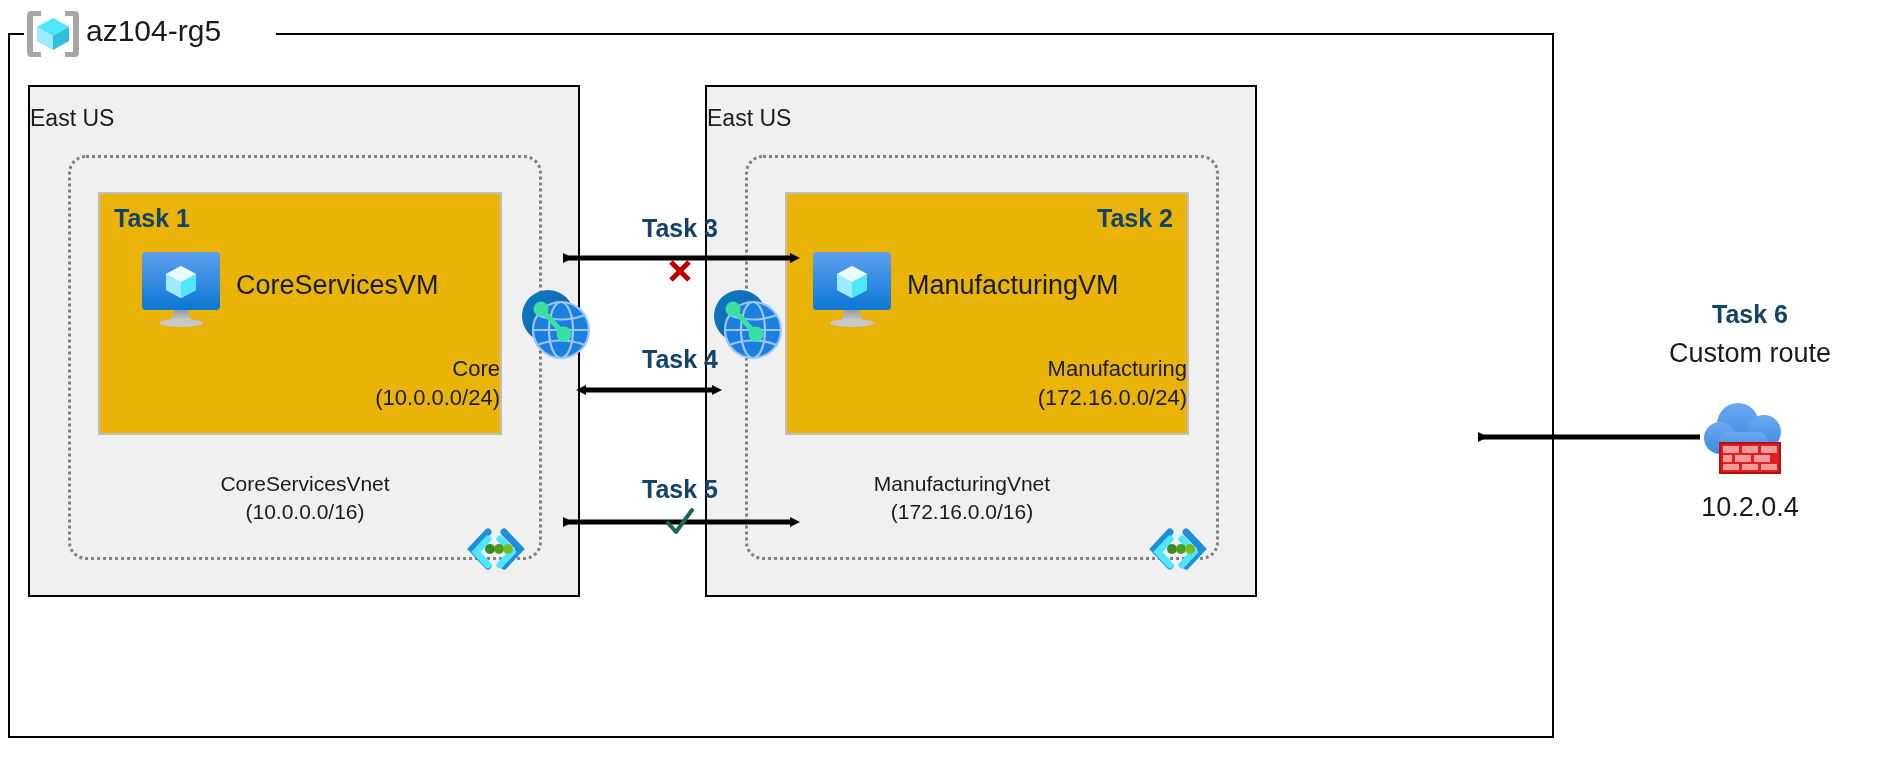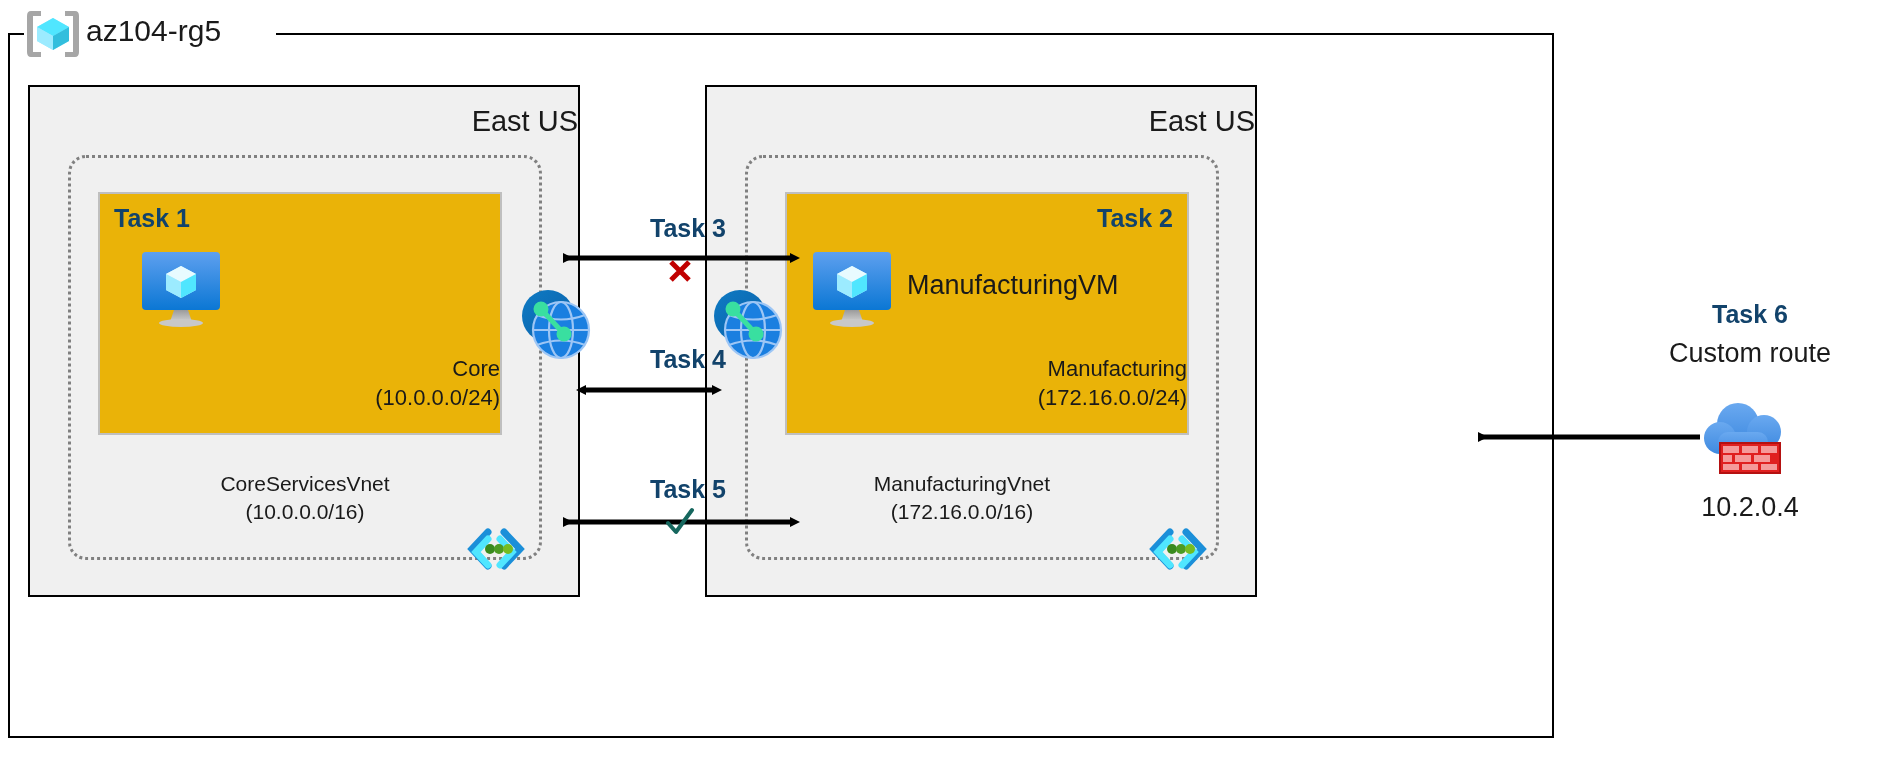--- a/index.html
+++ b/index.html
@@ -60,22 +60,22 @@
     position: absolute;
     background: #f0f0f0;
     border: 2px solid #000000;
     box-sizing: border-box;
   }
   .region-title {
     position: absolute;
     top: 18px;
     left: 0;
     width: 100%;
-    text-align: right;
-    font-size: 29px;
+    text-align: left;
+    font-size: 23px;
     color: #1a1a1a;
   }
 
   
   .vnet {
     position: absolute;
     border: 3px dotted #808080;
     border-radius: 18px;
     box-sizing: border-box;
     background: transparent;
@@ -123,21 +123,20 @@
   }
 
   
   .center-task {
     position: absolute;
     font-size: 25px;
     font-weight: bold;
     color: #12436b;
     text-align: center;
     white-space: nowrap;
-    padding-left: 8px;
   }
   .mark-x {
     position: absolute;
     font-size: 27px;
     font-weight: bold;
     color: #c00000;
     text-align: center;
   }
   .mark-check {
     position: absolute;
@@ -236,20 +235,21 @@
         </defs>
         <rect x="6" y="2" width="78" height="58" rx="4" fill="url(#vmgrad1)"></rect>
         <path d="M45 16 L60 24 L60 40 L45 48 L30 40 L30 24 Z" fill="#c3f1ff"></path>
         <path d="M45 16 L60 24 L45 32 L30 24 Z" fill="#e8fbff"></path>
         <path d="M45 32 L60 24 L60 40 L45 48 Z" fill="#50e6ff"></path>
         <path d="M45 32 L45 48 L30 40 L30 24 Z" fill="#9cebff"></path>
         <path d="M38 60 L52 60 L56 72 L34 72 Z" fill="url(#standgrad1)"></path>
         <ellipse cx="45" cy="73" rx="22" ry="4" fill="#c8c8c8"></ellipse>
       </svg>
     </div>
+    <div class="vm-name" style="left:136px; top:76px;">CoreServicesVM</div>
     <div class="subnet-label" style="top:160px;">Core
 (10.0.0.0/24)</div>
   </div>
 
   <div class="region" style="left:705px; top:85px; width:552px; height:512px;">
     <div class="region-title">East US</div>
   </div>
 
   <div class="vnet" style="left:745px; top:155px; width:474px; height:405px;"></div>
   <div class="vnet-label" style="left:725px; top:470px; width:474px;">ManufacturingVnet

